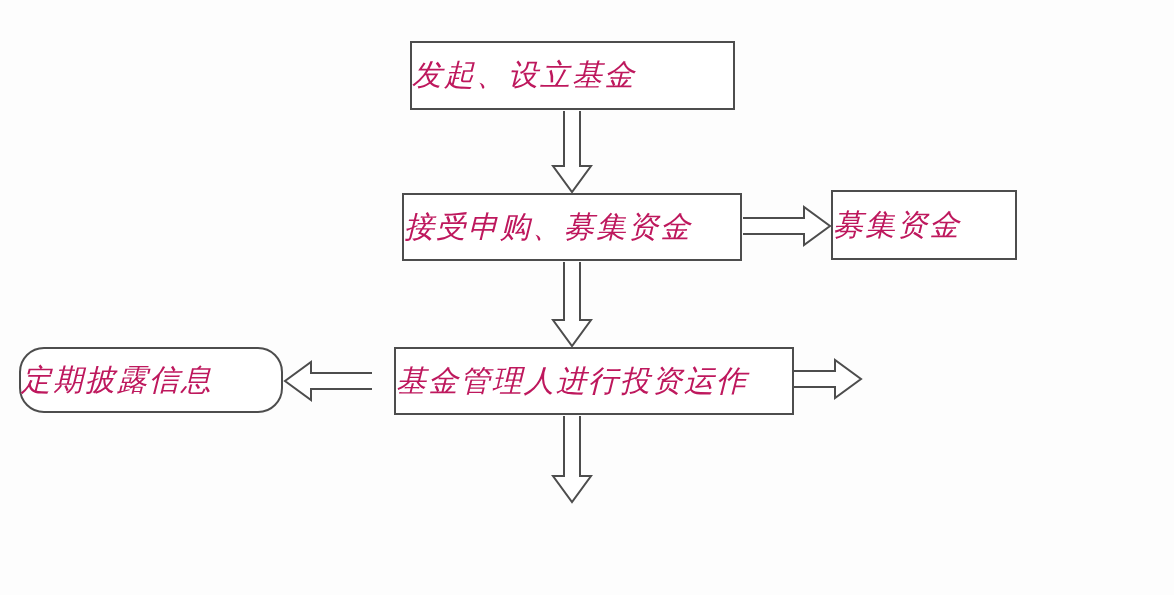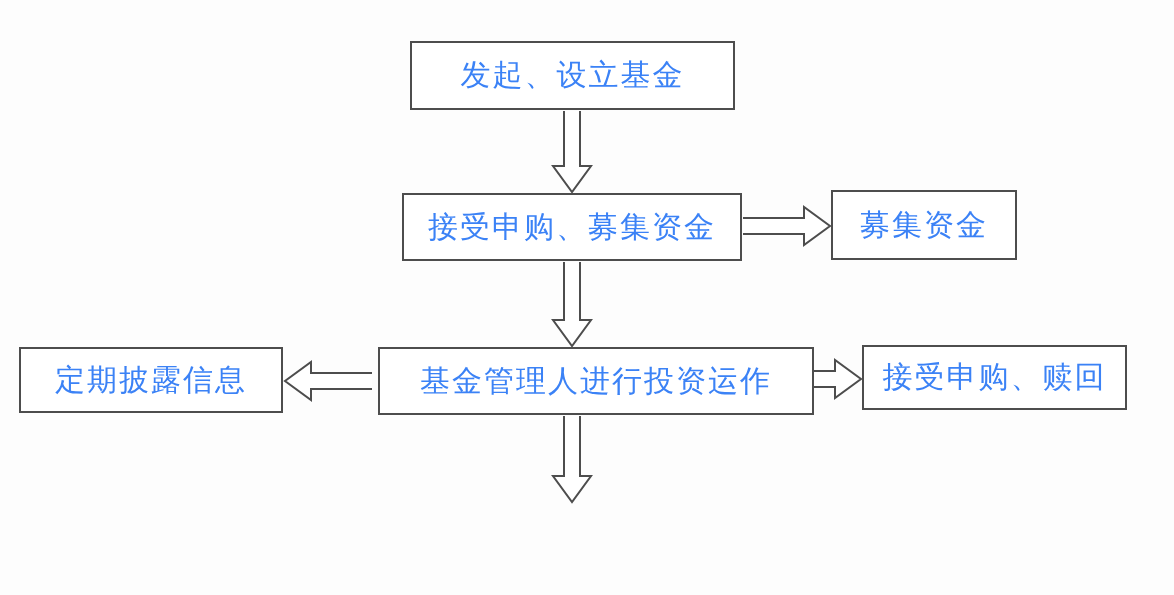--- a/index.html
+++ b/index.html
@@ -22,33 +22,33 @@
     width: 1174px;
     height: 595px;
   }
   .node {
     position: absolute;
     box-sizing: border-box;
     background: #ffffff;
     border: 2px solid #4d4d4d;
     display: flex;
     align-items: center;
-    justify-content: center;
     font-size: 30px;
-    color: #3b82f6;
+    color: #be185d;
     letter-spacing: 2px;
     white-space: nowrap;
     z-index: 2;
+    font-style: italic;
   }
   
   .node-initiate   { left: 410px; top: 41px;  width: 325px; height: 69px; }
   .node-sell       { left: 402px; top: 193px; width: 340px; height: 68px; }
   .node-custody    { left: 831px; top: 190px; width: 186px; height: 70px; }
-  .node-manager    { left: 378px; top: 347px; width: 436px; height: 68px; }
-  .node-disclose   { left: 19px;  top: 347px; width: 264px; height: 66px; }
+  .node-manager    { left: 394px; top: 347px; width: 400px; height: 68px; }
+  .node-disclose   { left: 19px;  top: 347px; width: 264px; height: 66px; border-radius: 25px; }
   .node-redeem     { left: 862px; top: 345px; width: 265px; height: 65px; }
   .node-distribute { left: 425px; top: 503px; width: 292px; height: 69px; }
 </style>
 </head>
 <body>
 
 <div class="canvas">
 
   <svg class="arrow-layer" id="arrow-layer" viewBox="0 0 1174 595" xmlns="http://www.w3.org/2000/svg">
       <polyline points="564,111 564,166 553,166 572,192 591,166 580,166 580,111" fill="#ffffff" stroke="#4d4d4d" stroke-width="2"></polyline>
@@ -72,18 +72,15 @@
   </div>
 
   <div class="node node-manager">
     <span>基金管理人进行投资运作</span>
   </div>
 
   <div class="node node-disclose">
     <span>定期披露信息</span>
   </div>
 
-  <div class="node node-redeem">
-    <span>接受申购、赎回</span>
-  </div>
 
 
 </div>
 
 </body></html>

